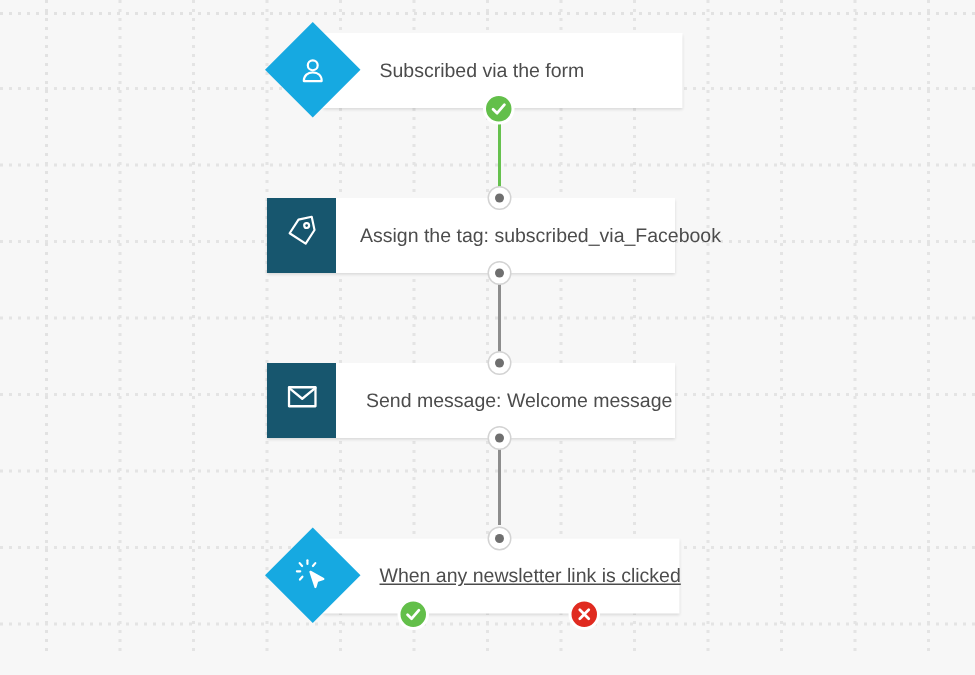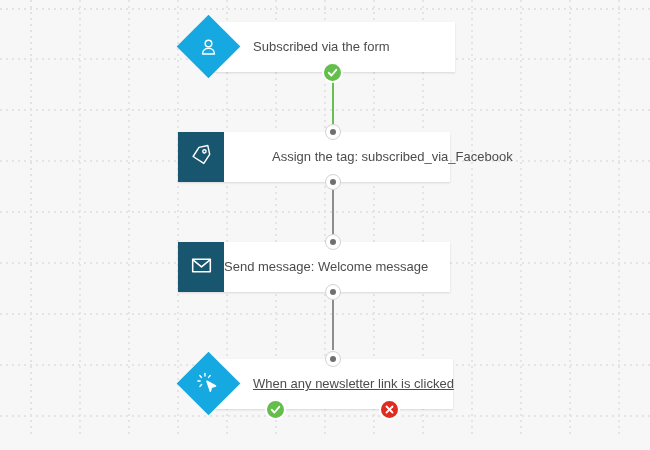--- a/index.html
+++ b/index.html
@@ -271,21 +271,21 @@
       </svg>
     </span>
   </div>
 
   <div class="port port-check" style="left:322px; top:62px;">
     <svg width="13" height="13" viewBox="0 0 24 24" fill="none" stroke="#ffffff" stroke-width="3.4" stroke-linecap="round" stroke-linejoin="round">
       <path d="M5 12.5 L10 17.5 L19 7"></path>
     </svg>
   </div>
 
-  <div class="node" style="left:178px; top:132px; width:272px; height:50px;gap:32px;">
+  <div class="node" style="left:178px; top:132px; width:272px; height:50px;">
     <div class="icon-square">
       <span>
         <svg width="23" height="23" viewBox="0 0 24 24" fill="none" stroke="#ffffff" stroke-width="1.5" stroke-linecap="round" stroke-linejoin="round">
           <path d="M3.2 11.2 L11.2 3.2 L20.6 3.2 L20.6 12.6 L12.6 20.6 Z" transform="rotate(-12 12 12)"></path>
           <circle cx="15.9" cy="8.4" r="1.7" transform="rotate(-12 12 12)"></circle>
         </svg>
       </span>
     </div>
     <div class="node-label" style="padding-left:16px;">Assign the tag: subscribed_via_Facebook</div>
   </div>
@@ -294,21 +294,21 @@
 
   <div class="node" style="left:178px; top:242px; width:272px; height:50px;">
     <div class="icon-square">
       <span>
         <svg width="23" height="23" viewBox="0 0 24 24" fill="none" stroke="#ffffff" stroke-width="1.6" stroke-linecap="round" stroke-linejoin="round">
           <rect x="2.8" y="5.4" width="18.4" height="13.2"></rect>
           <path d="M2.8 5.9 L12 13.4 L21.2 5.9"></path>
         </svg>
       </span>
     </div>
-    <div class="node-label" style="padding-left:0;">Send message: Welcome message</div>
+    <div class="node-label" style="padding-left:20px;">Send message: Welcome message</div>
   </div>
   <div class="port port-dot" style="left:325px; top:234px;"></div>
   <div class="port port-dot" style="left:325px; top:284px;"></div>
 
   <div class="node" style="left:215px; top:359px; width:238px; height:50px;">
     <div class="node-label" style="padding-left:38px;text-decoration:underline;">When any newsletter link is clicked</div>
   </div>
   <div class="icon-diamond" style="left:186px; top:361px;">
     <span class="glyph">
       <svg width="23" height="23" viewBox="0 0 24 24" fill="none" stroke="#ffffff" stroke-width="1.5" stroke-linecap="round" stroke-linejoin="round">

